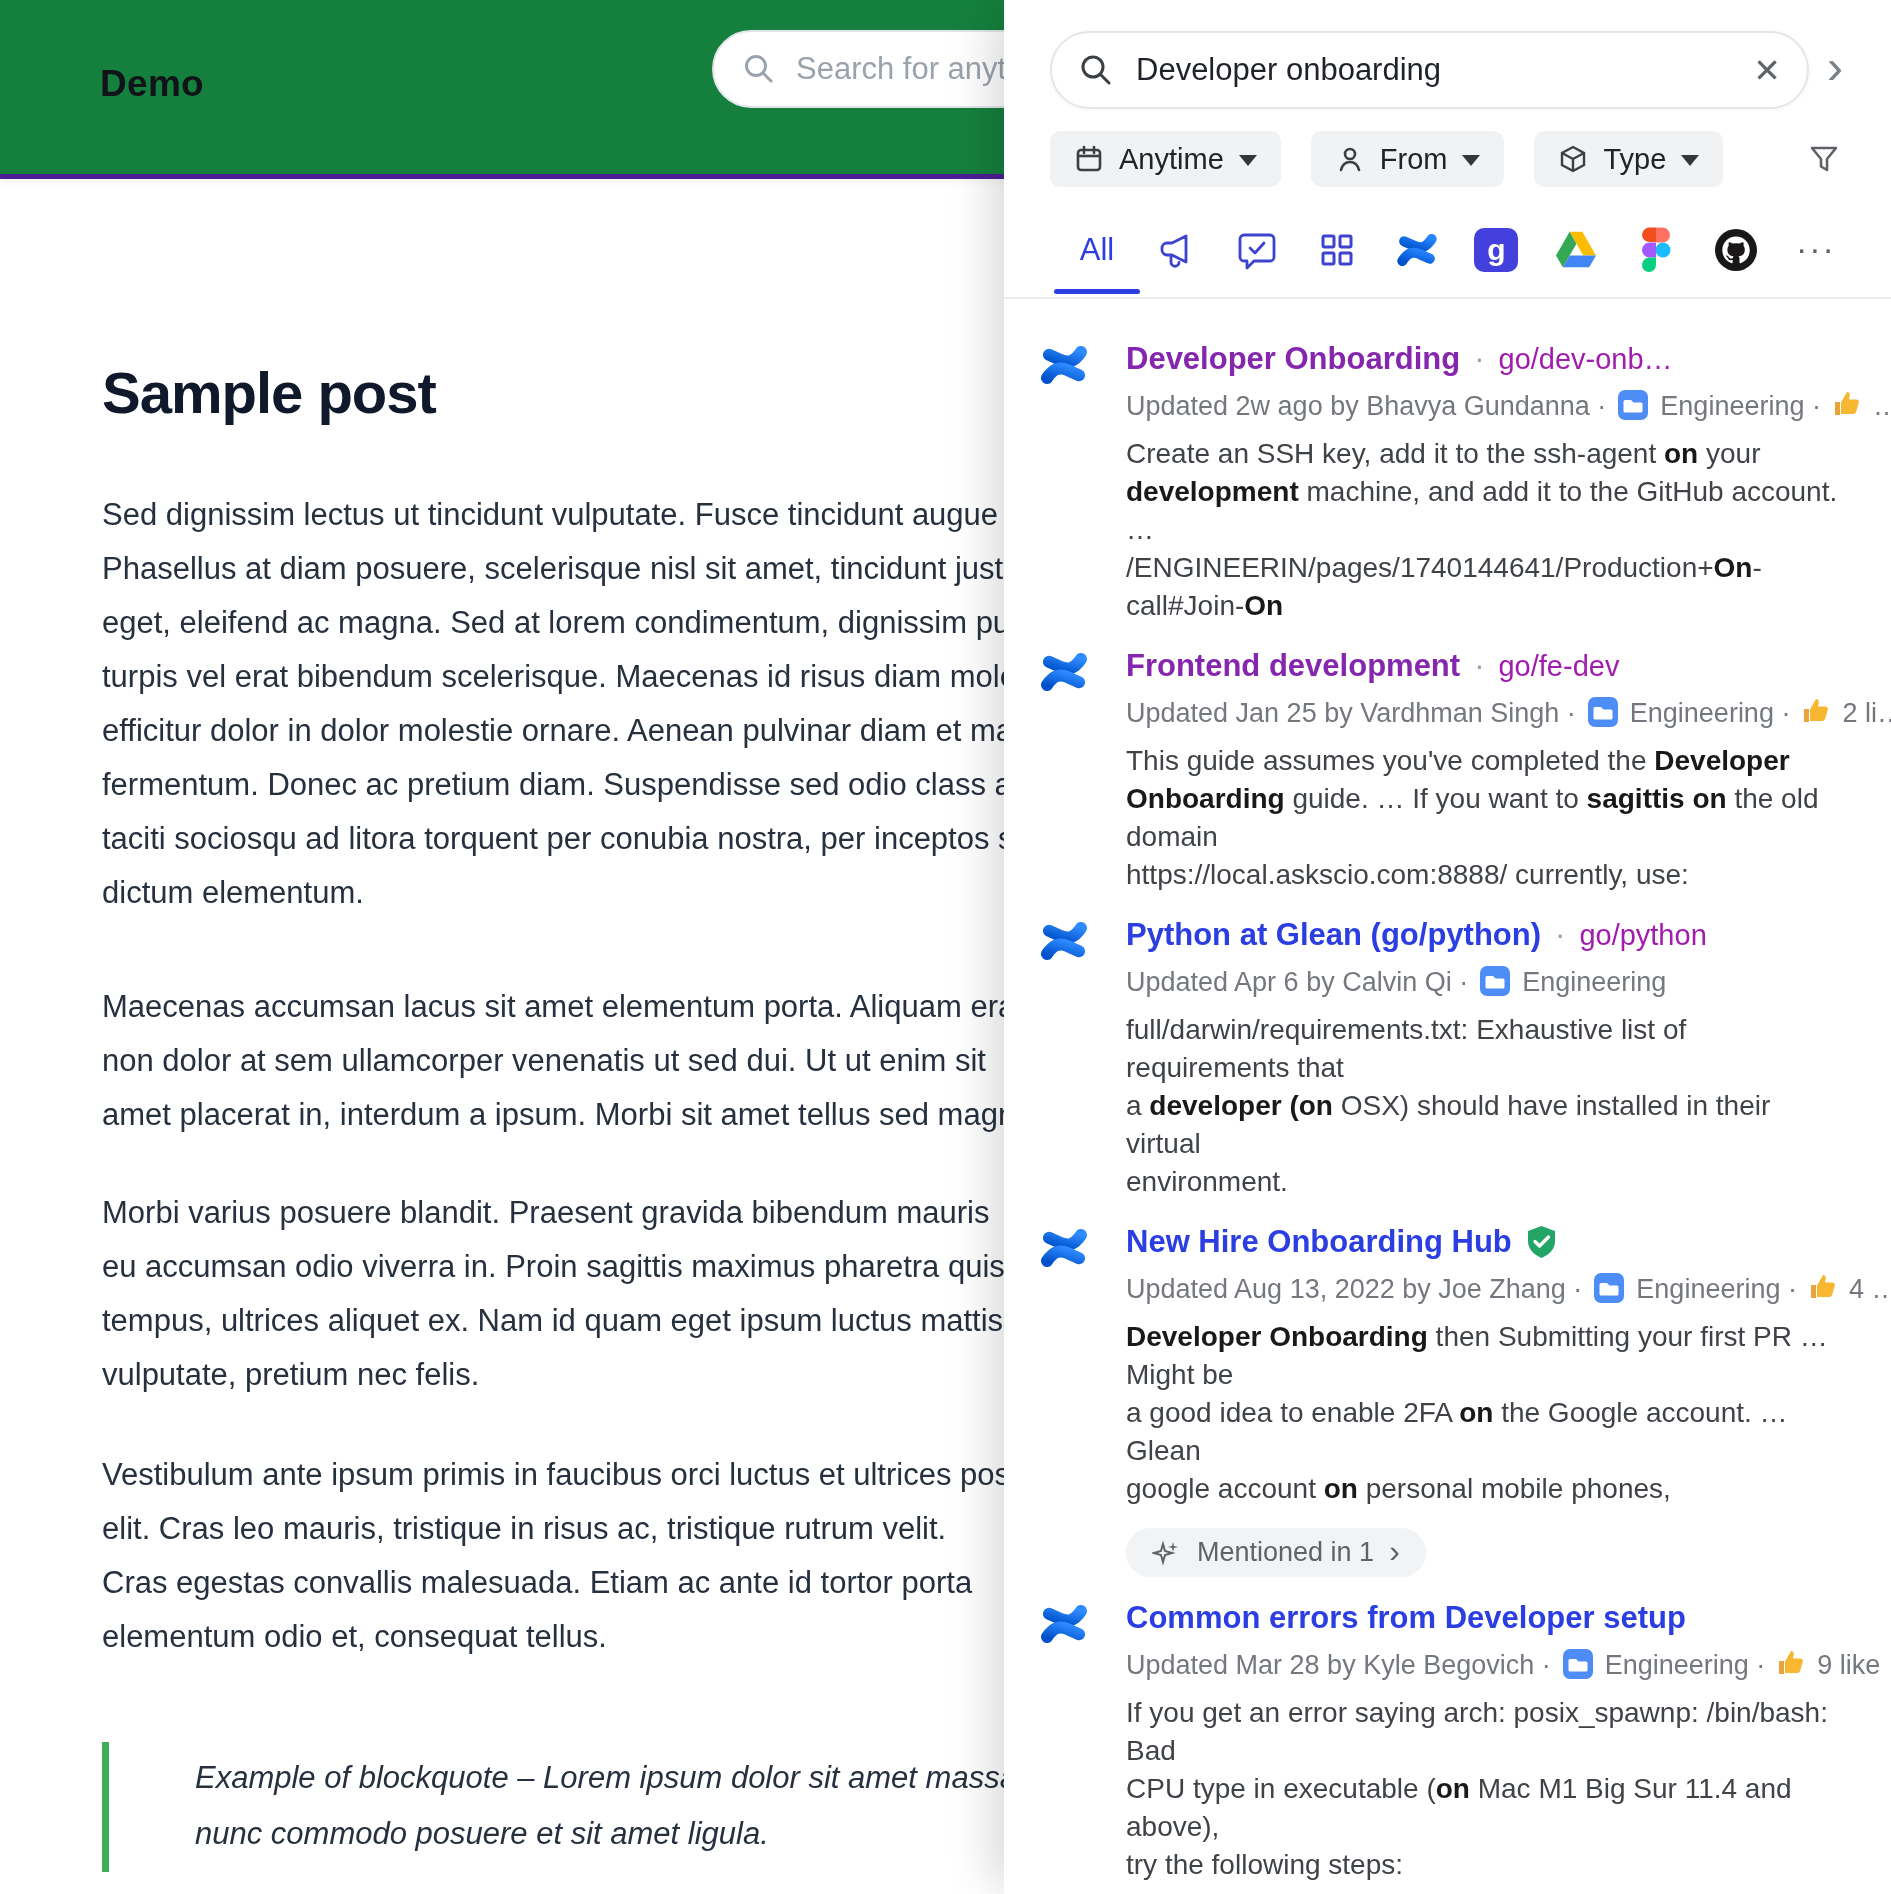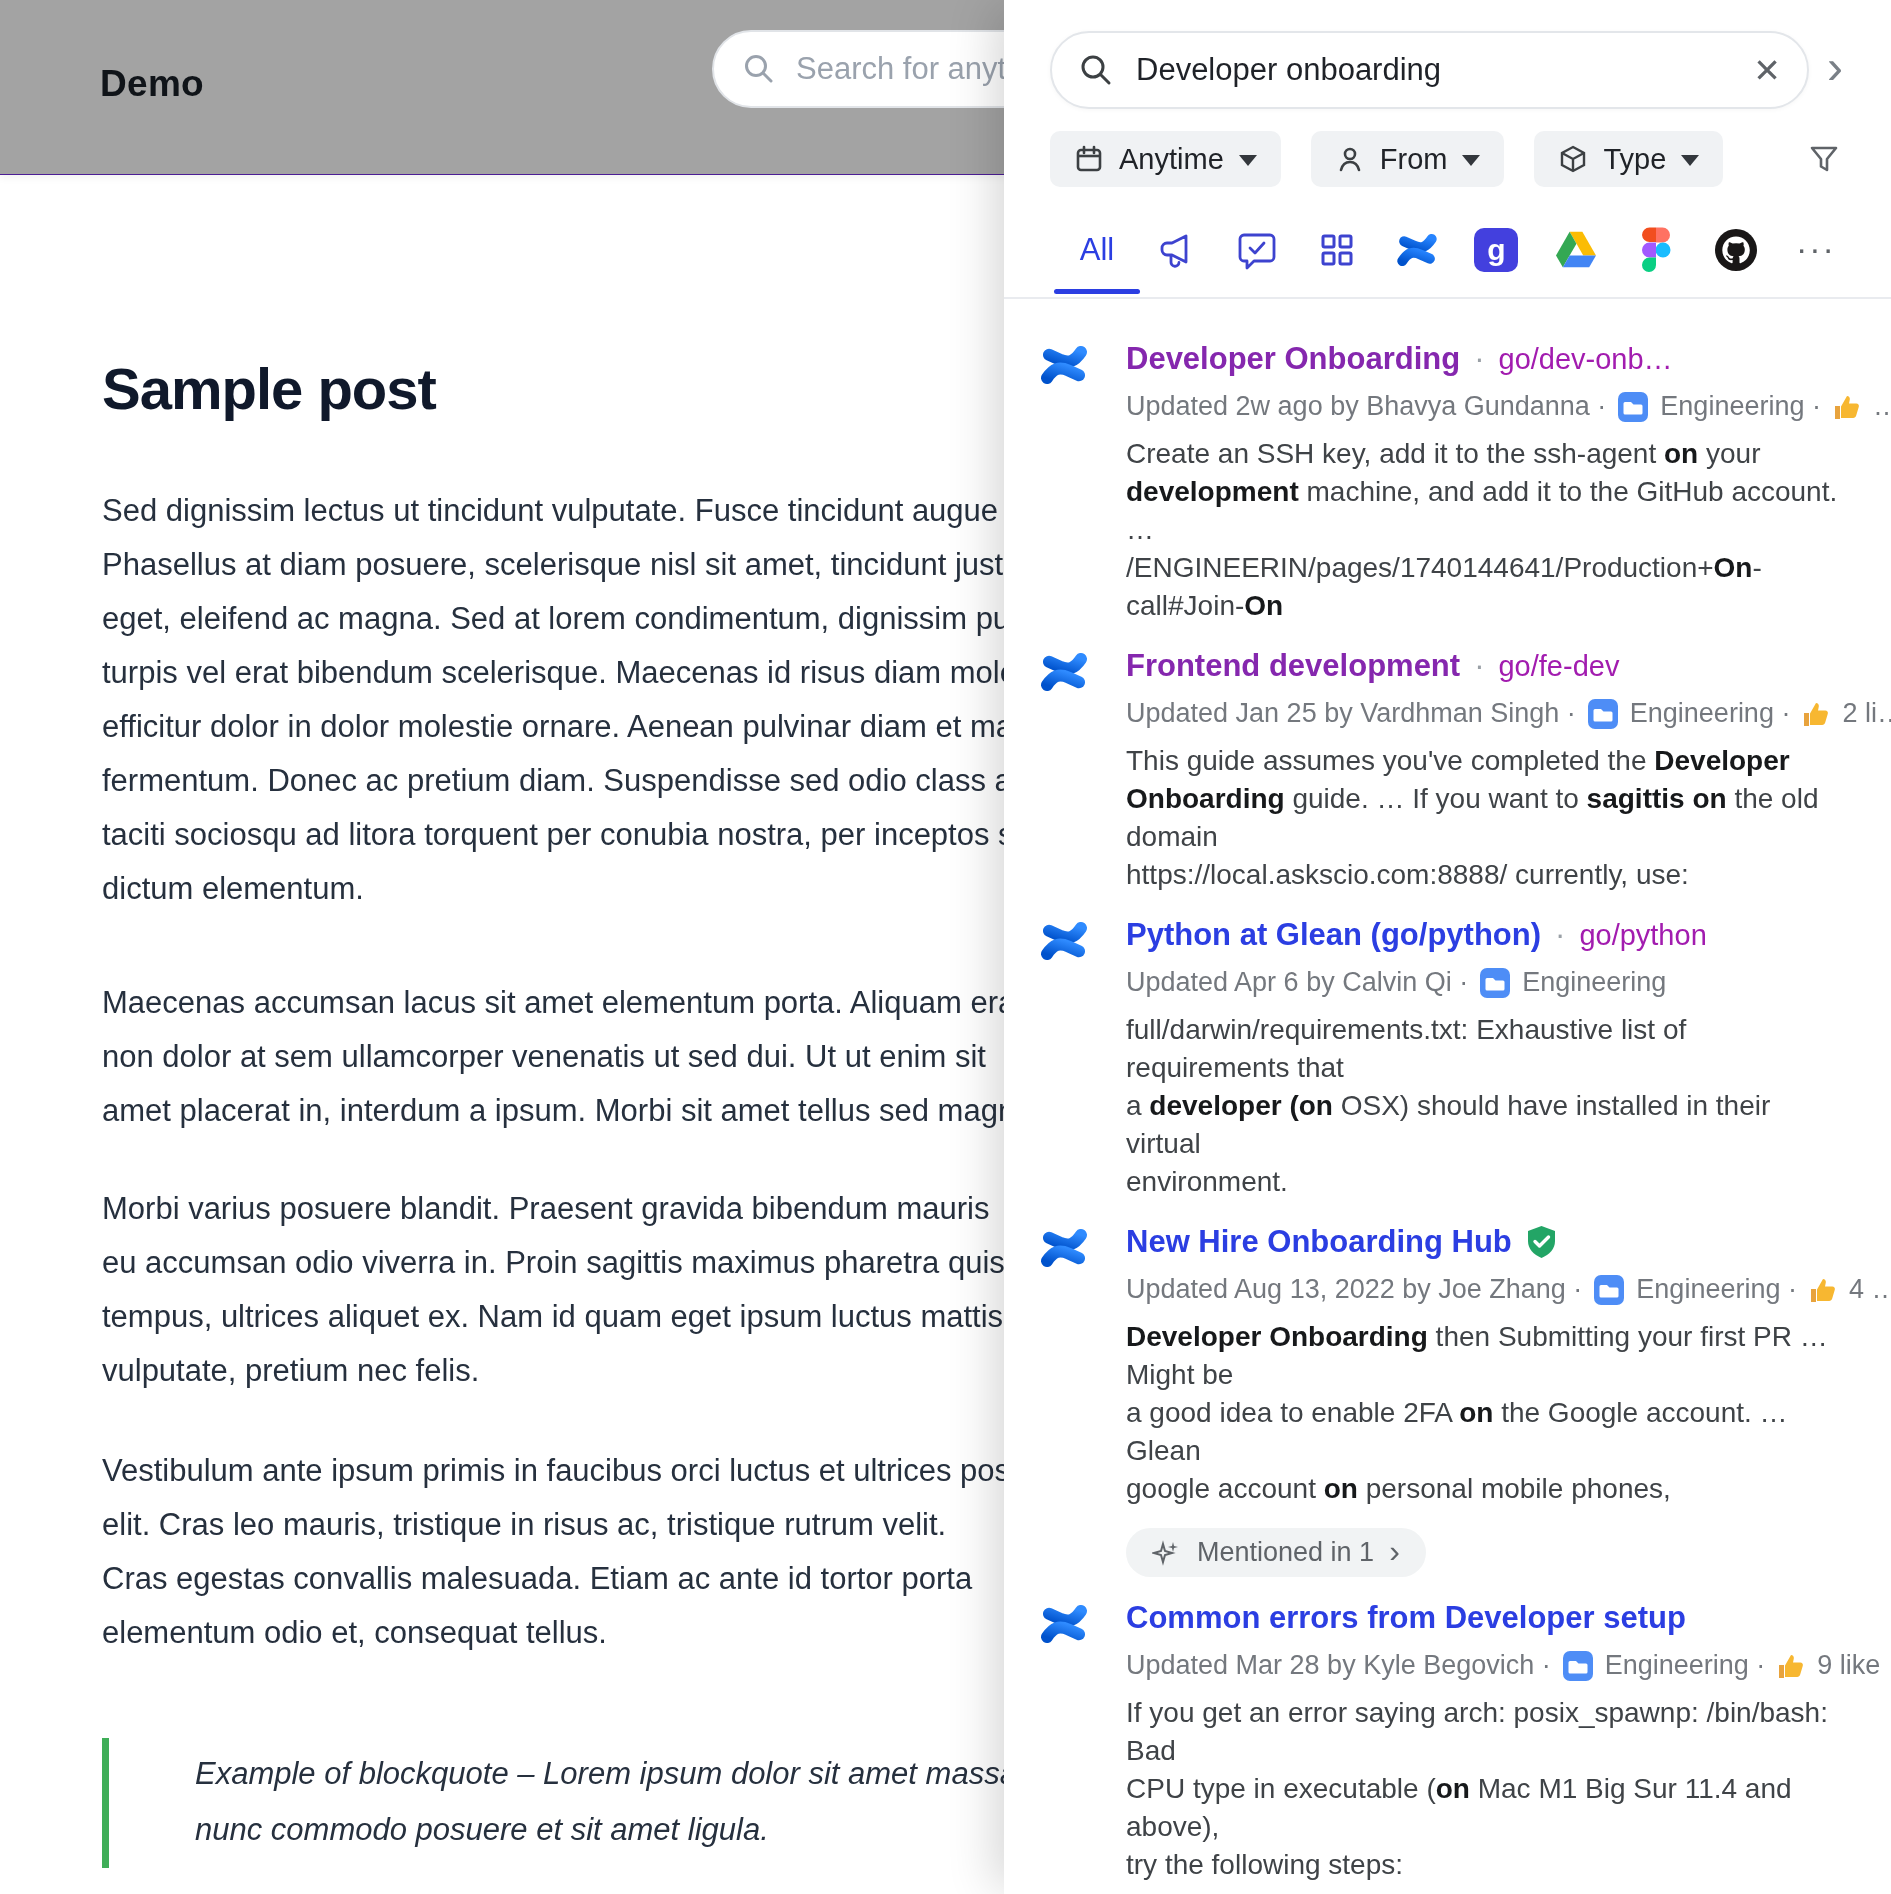--- a/index.html
+++ b/index.html
@@ -4,22 +4,22 @@
 <style>
   html,body{margin:0;padding:0;}
   body{
     width:1891px;height:1894px;overflow:hidden;position:relative;
     background:#ffffff;font-family:"Liberation Sans",sans-serif;
     -webkit-font-smoothing:antialiased;
   }
   
   .left-page{position:absolute;inset:0;width:1891px;background:#fff;}
   .site-header{
-    position:relative;height:174px;background:#a3a3a3;
-    border-bottom:1px solid #4c1d95;box-shadow:0 3px 8px rgba(0,0,0,.05);
+    position:relative;height:174px;background:#15803d;
+    border-bottom:5px solid #4c1d95;box-shadow:0 3px 8px rgba(0,0,0,.05);
   }
   .brand{position:absolute;left:100px;top:63px;font-size:37px;font-weight:700;color:#101419;letter-spacing:.3px;}
   .nav-search{
     position:absolute;left:712px;top:30px;width:620px;height:78px;
     border:2px solid #e1e4e8;border-radius:40px;display:flex;align-items:center;
     padding:0 28px;gap:20px;background:#fff;box-sizing:border-box;
   }
   .nav-search .ph{font-size:31px;color:#9aa2ad;white-space:nowrap;}
   article{position:relative;padding:0 0 0 102px;}
   .post-title{margin:0;padding-top:180px;font-size:58px;font-weight:800;color:#10192b;letter-spacing:-1px;}
@@ -68,21 +68,21 @@
   .results{margin:40px 0 0 -10px;}
   .result{display:flex;gap:38px;margin-bottom:21px;}
   .icon-col{width:48px;flex:0 0 48px;padding-top:2px;}
   .r-body{flex:1;min-width:0;}
   .r-title-row{display:flex;align-items:center;gap:14px;font-size:31px;line-height:40px;white-space:nowrap;}
   .r-title{font-weight:700;cursor:pointer;}
   .r-title.visited{color:#8527ae;}
   .r-title.link{color:#2b3ee2;}
   .r-dot{color:#9aa0a6;font-weight:400;}
   .r-golink{color:#a21caf;font-size:29px;cursor:pointer;}
-  .r-meta{margin-top:10px;display:flex;align-items:flex-end;gap:11px;font-size:27px;line-height:34px;color:#74787e;white-space:nowrap;}
+  .r-meta{margin-top:10px;display:flex;align-items:flex-start;gap:11px;font-size:27px;line-height:34px;color:#74787e;white-space:nowrap;}
   .r-snippet{margin-top:12px;font-size:28px;line-height:38px;color:#3f4347;}
   .r-snippet b{color:#17191b;font-weight:700;}
   .mention-chip{
     margin-top:20px;display:inline-flex;align-items:center;gap:15px;height:49px;border-radius:25px;
     background:#f1f3f4;padding:0 26px;font-size:27px;color:#5f6368;cursor:pointer;
   }
   .mention-chip .mc-arrow{font-size:32px;color:#5f6368;margin-top:-3px;}
   .glean-sq{width:44px;height:44px;border-radius:10px;background:#4340de;color:#fff;display:flex;align-items:center;justify-content:center;font-size:30px;font-weight:700;}
   svg{display:block;}
 </style>

